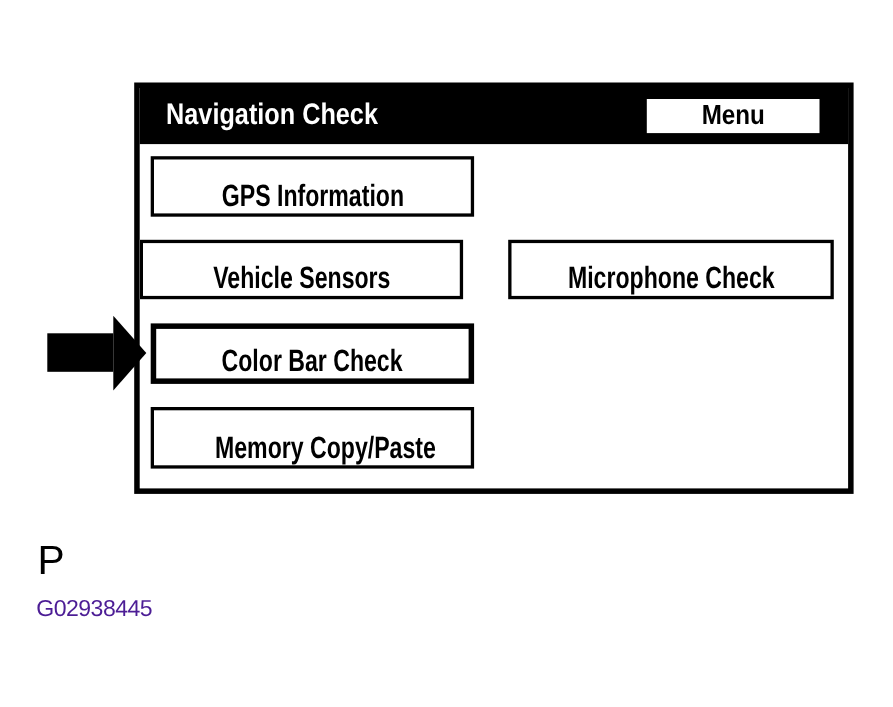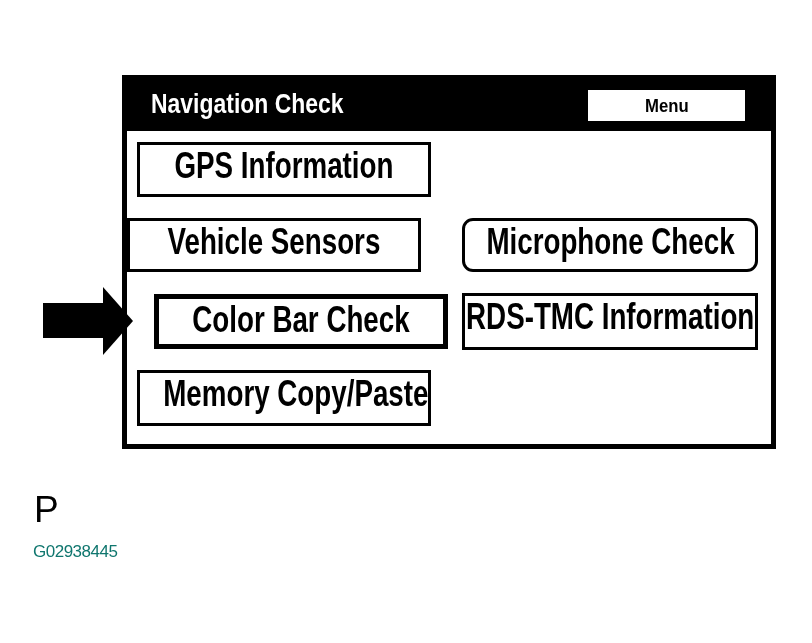--- a/index.html
+++ b/index.html
@@ -49,47 +49,47 @@
     position: absolute;
     left: 461px;
     top: 10px;
     width: 157px;
     height: 31px;
     background: #ffffff;
     color: #000000;
     display: flex;
     align-items: center;
     justify-content: center;
-    font-size: 19px;
+    font-size: 25px;
     font-weight: bold;
     cursor: pointer;
   }
   .menu-btn .cond { transform: scaleX(0.88); }
 
   
   .btn {
     position: absolute;
     background: #ffffff;
     border: 3px solid #000000;
     display: flex;
-    align-items: flex-start;
+    align-items: flex-end;
     justify-content: center;
-    font-size: 37px;
+    font-size: 28px;
     font-weight: bold;
     color: #000000;
     cursor: pointer;
     white-space: nowrap;
   }
   .btn .cond { transform: scaleX(0.75); }
-  .btn.highlight { border-width: 5px; margin-left: 17px; }
+  .btn.highlight { border-width: 5px; }
 
   .pos-r1c1 { left: 10px;  top: 62px;  width: 294px; height: 55px; }
   .pos-r1c2 { left: 335px; top: 62px;  width: 296px; height: 55px; }
   .pos-r2c1 { left: 0;  top: 138px; width: 294px; height: 54px; }
-  .pos-r2c2 { left: 335px; top: 138px; width: 296px; height: 54px; border-radius: 11px; }
+  .pos-r2c2 { left: 335px; top: 138px; width: 296px; height: 54px; }
   .pos-r3c1 { left: 10px;  top: 214px; width: 294px; height: 55px; }
   .pos-r3c2 { left: 335px; top: 213px; width: 296px; height: 57px; }
   .pos-r4c1 { left: 10px;  top: 290px; width: 294px; height: 56px; padding-left: 24px; }
 
   .cond { display: inline-block; }
 
   
   .arrow { position: absolute; left: 0; top: 0; }
   .arrow-body {
     position: absolute;
@@ -116,23 +116,23 @@
     left: 34px;
     top: 489px;
     font-size: 37px;
     font-weight: normal;
     color: #000000;
   }
   .fig-id {
     position: absolute;
     left: 33px;
     top: 542px;
-    font-size: 17px;
+    font-size: 21px;
     font-weight: normal;
-    color: #0f766e;
+    color: #4c1d95;
     letter-spacing: -0.5px;
   }
 </style>
 </head>
 <body>
 
 <div class="canvas">
 
   <div class="panel">
 
@@ -150,23 +150,20 @@
     </div>
     <div class="btn pos-r2c1">
       <span class="cond">Vehicle Sensors</span>
     </div>
     <div class="btn pos-r2c2">
       <span class="cond">Microphone Check</span>
     </div>
     <div class="btn pos-r3c1 highlight">
       <span class="cond">Color Bar Check</span>
     </div>
-    <div class="btn pos-r3c2">
-      <span class="cond">RDS-TMC Information</span>
-    </div>
     <div class="btn pos-r4c1">
       <span class="cond">Memory Copy/Paste</span>
     </div>
 
   </div>
 
   <div class="arrow">
     <div class="arrow-body"></div>
     <div class="arrow-head"></div>
   </div>

